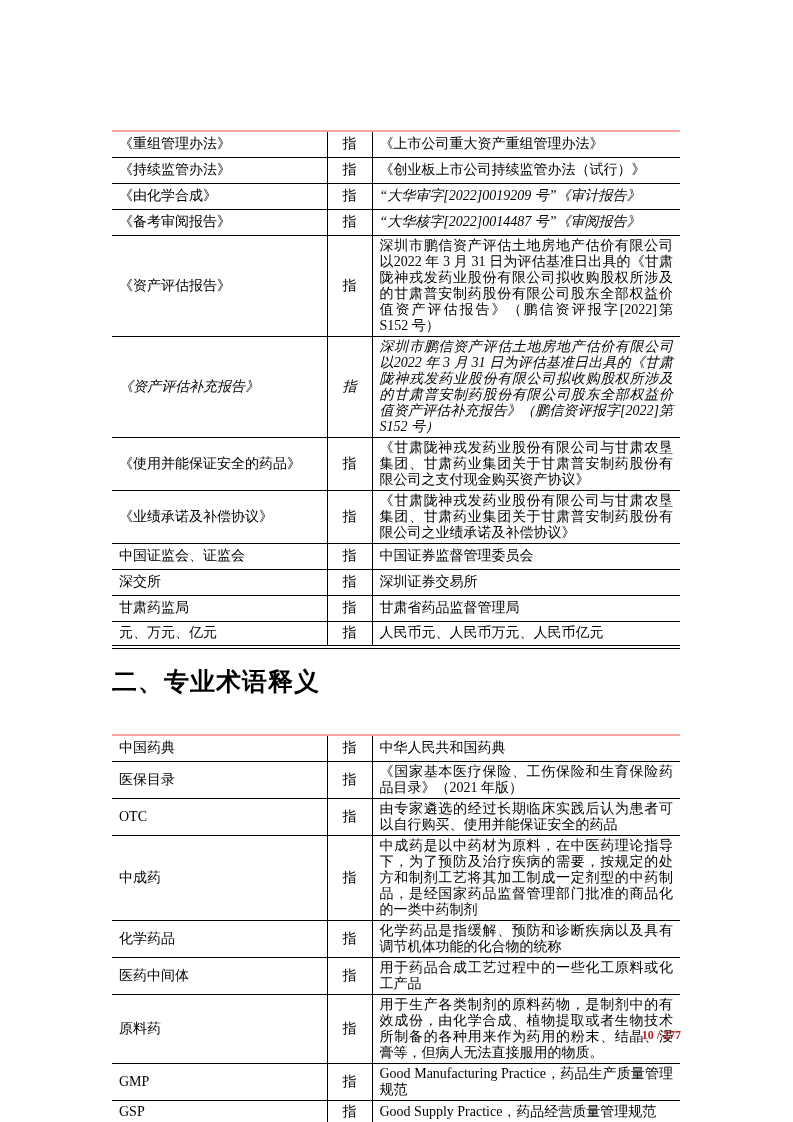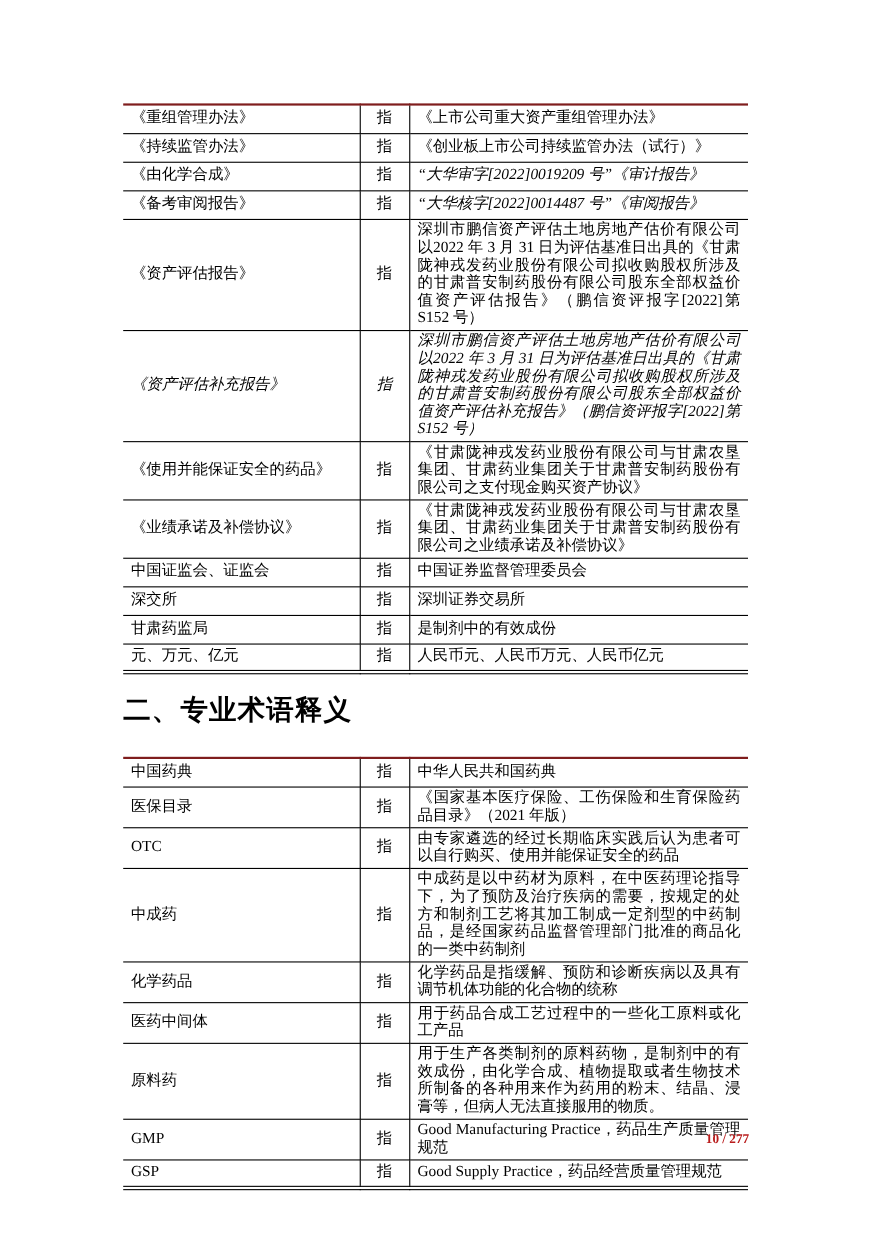--- a/index.html
+++ b/index.html
@@ -19,22 +19,23 @@
   .content {
     position: absolute;
     left: 112px;
     top: 94px;
     width: 568px;
   }
   table.def-table {
     border-collapse: collapse;
     table-layout: fixed;
     width: 568px;
-    border-top: 2px solid #7f1d1d;
+    border-top: 2px solid #fca5a5;
     border-bottom: 4px double #000000;
+    margin-top: 36px;
   }
   table.def-table td {
     border-bottom: 1px solid #000000;
     font-size: 14px;
     line-height: 16px;
     padding: 2px 7px;
     height: 26px;
     vertical-align: middle;
     word-wrap: break-word;
     box-sizing: border-box;
@@ -131,21 +132,21 @@
             <td class="c-def">中国证券监督管理委员会</td>
           </tr>
           <tr>
             <td class="c-term">深交所</td>
             <td class="c-mid">指</td>
             <td class="c-def">深圳证券交易所</td>
           </tr>
           <tr>
             <td class="c-term">甘肃药监局</td>
             <td class="c-mid">指</td>
-            <td class="c-def">是制剂中的有效成份</td>
+            <td class="c-def">甘肃省药品监督管理局</td>
           </tr>
           <tr>
             <td class="c-term">元、万元、亿元</td>
             <td class="c-mid">指</td>
             <td class="c-def">人民币元、人民币万元、人民币亿元</td>
           </tr>
         </tbody>
     </table>
 
     <h2 class="section-heading">二、专业术语释义</h2>

